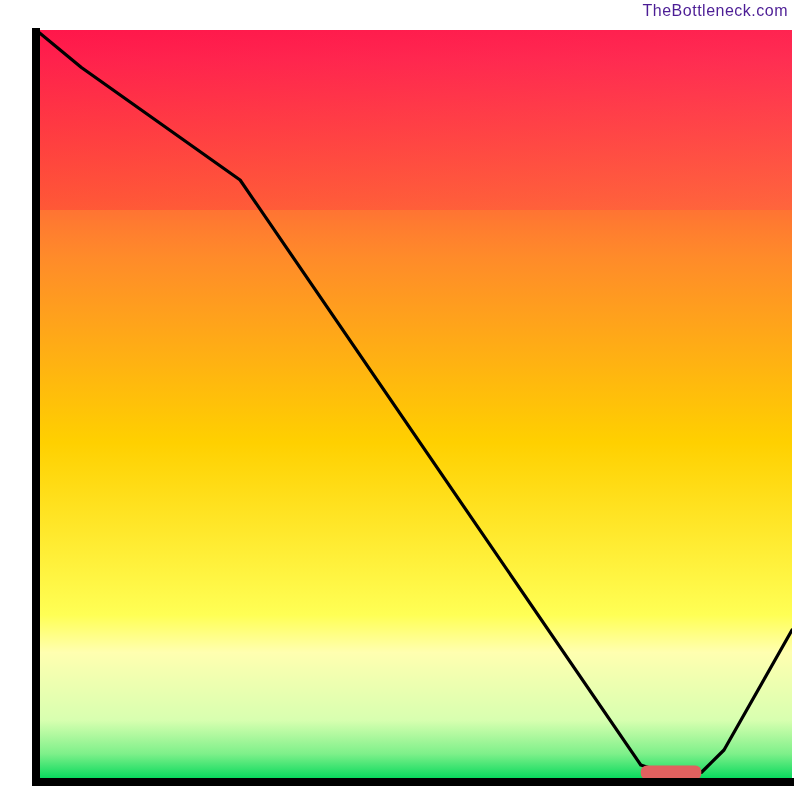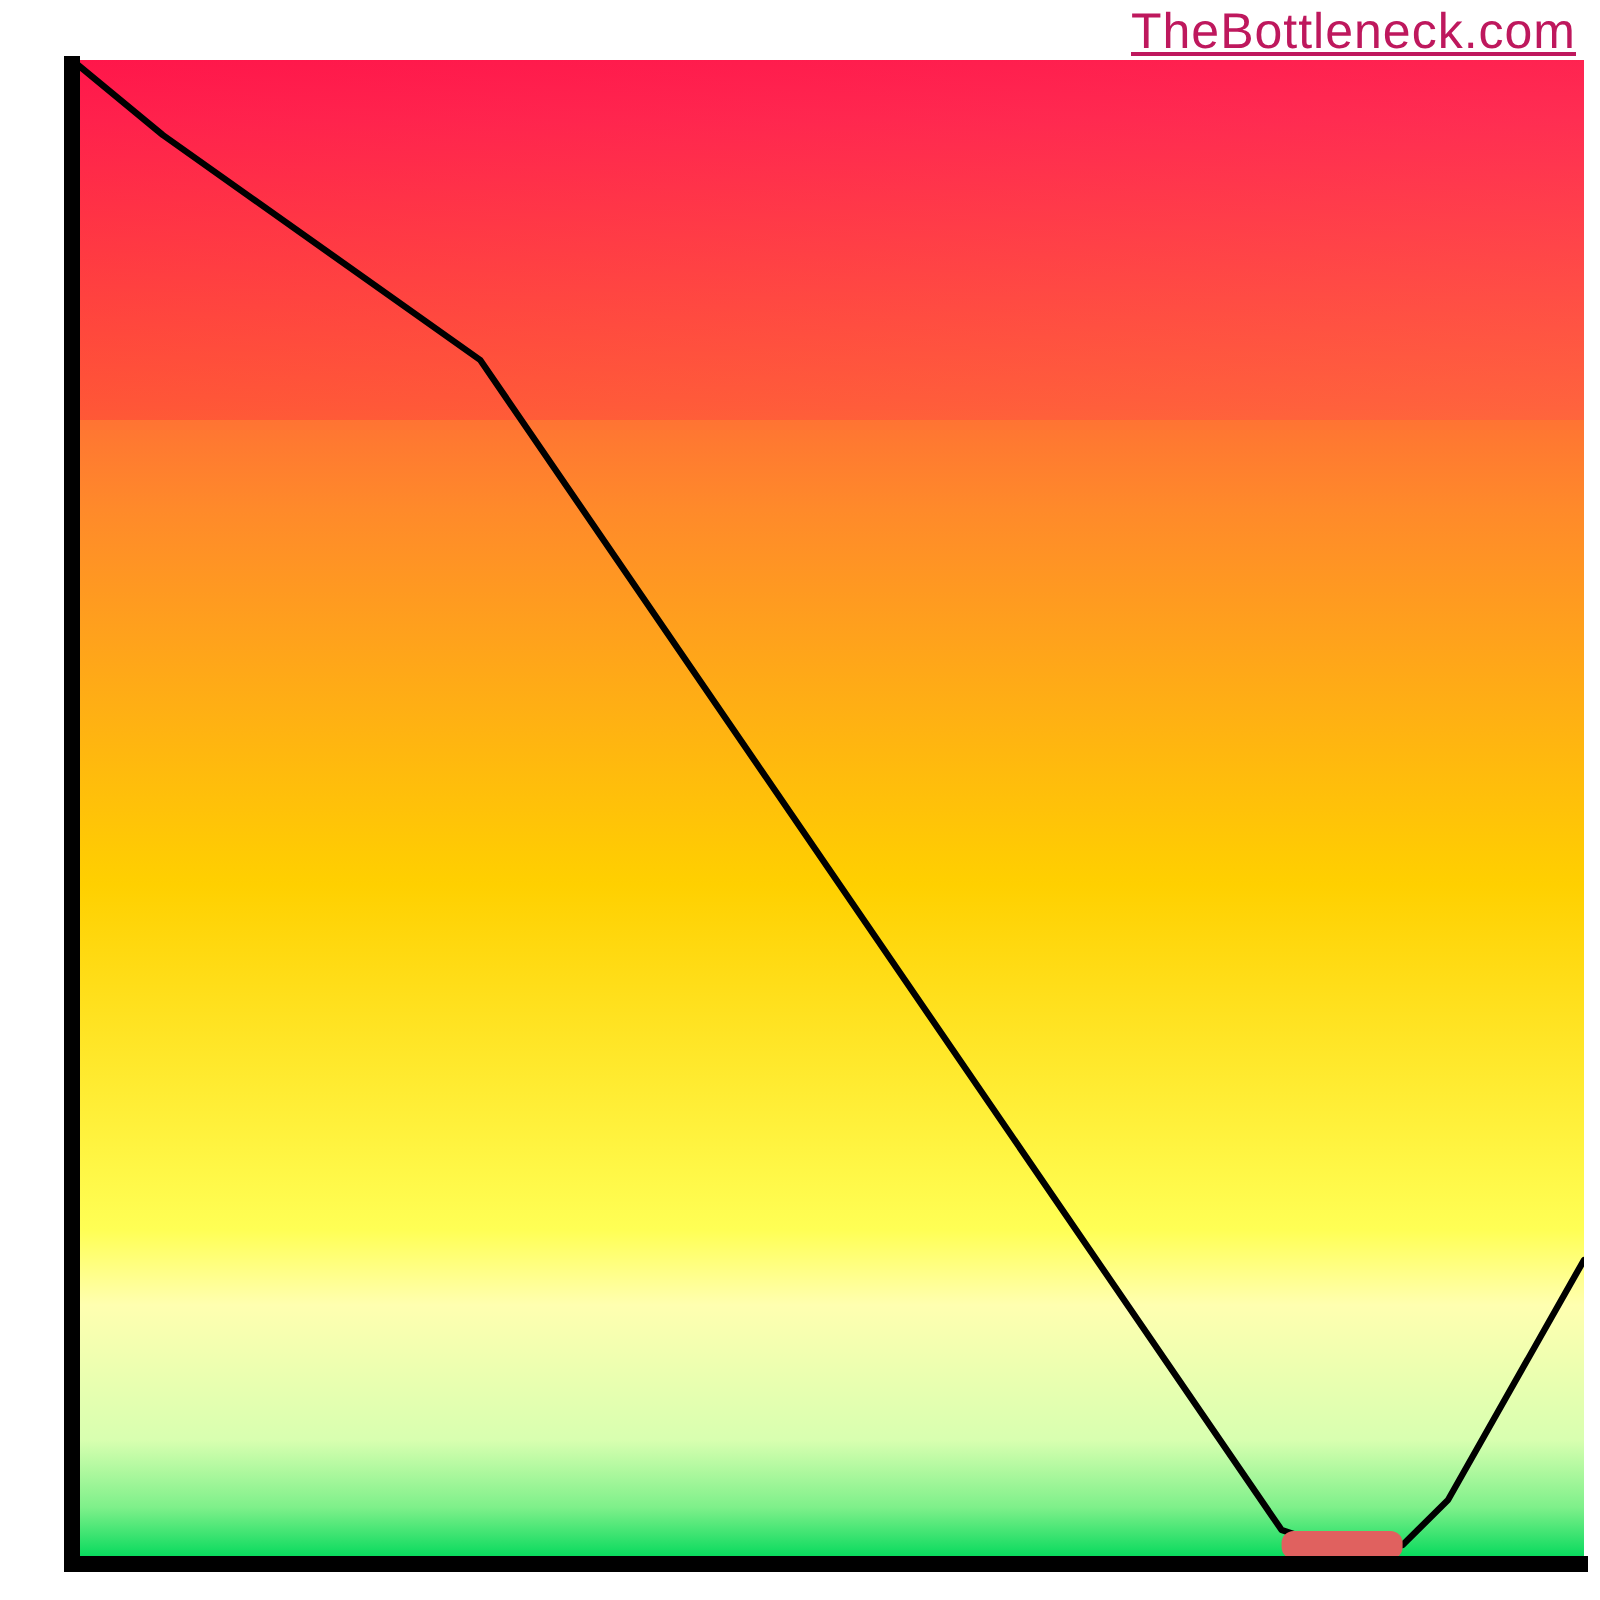--- a/index.html
+++ b/index.html
@@ -12,25 +12,24 @@
   }
   .wrap {
     position: relative;
     width: 800px;
     height: 800px;
   }
   .attribution {
     position: absolute;
     top: 2px;
     right: 12px;
-    font-size: 25px;
+    font-size: 16px;
     letter-spacing: 0.5px;
-    color: #be185d;
+    color: #4c1d95;
     font-weight: 400;
-    text-decoration: underline;
   }
   svg {
     display: block;
   }
 </style>
 </head>
 <body>
 <div class="wrap">
 
 <svg width="800" height="800" viewBox="0 0 800 800">

